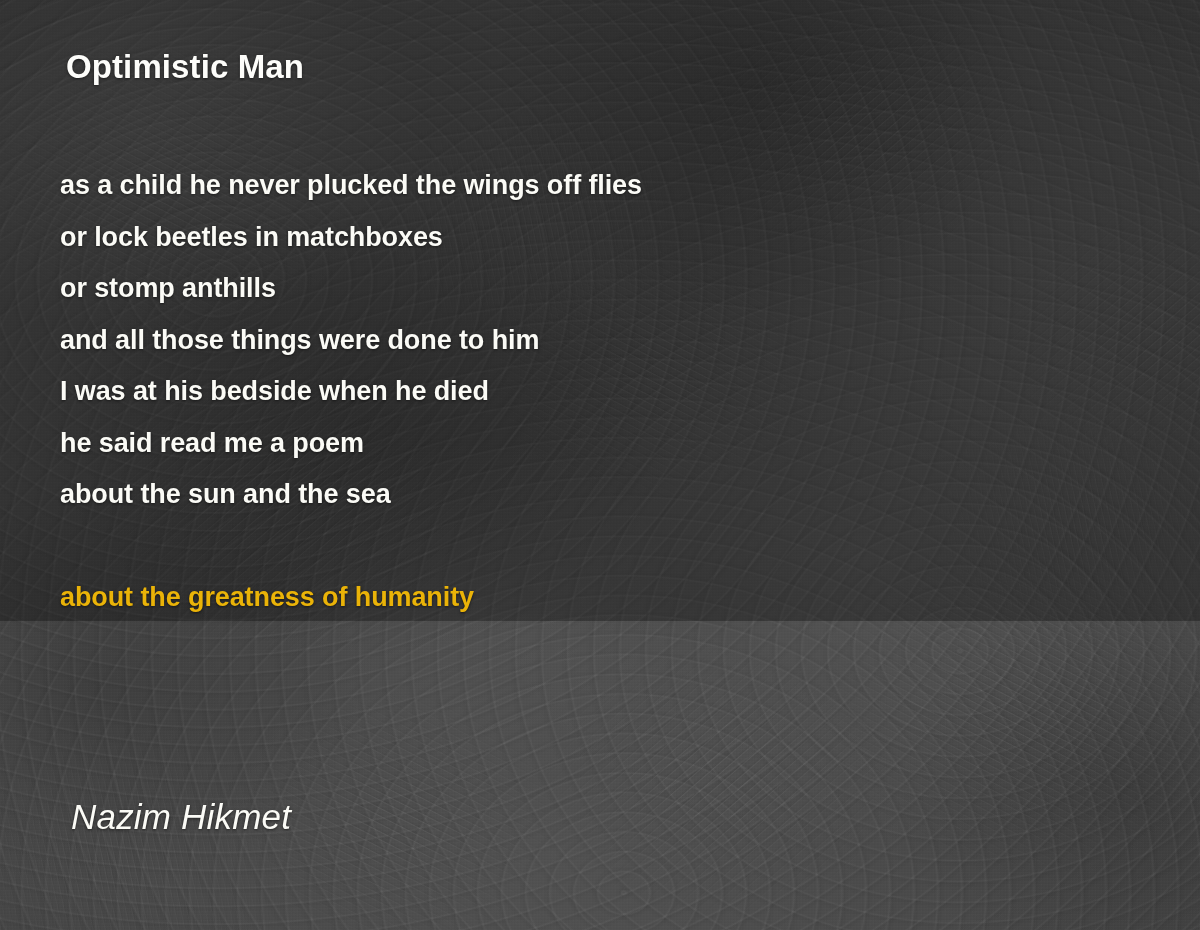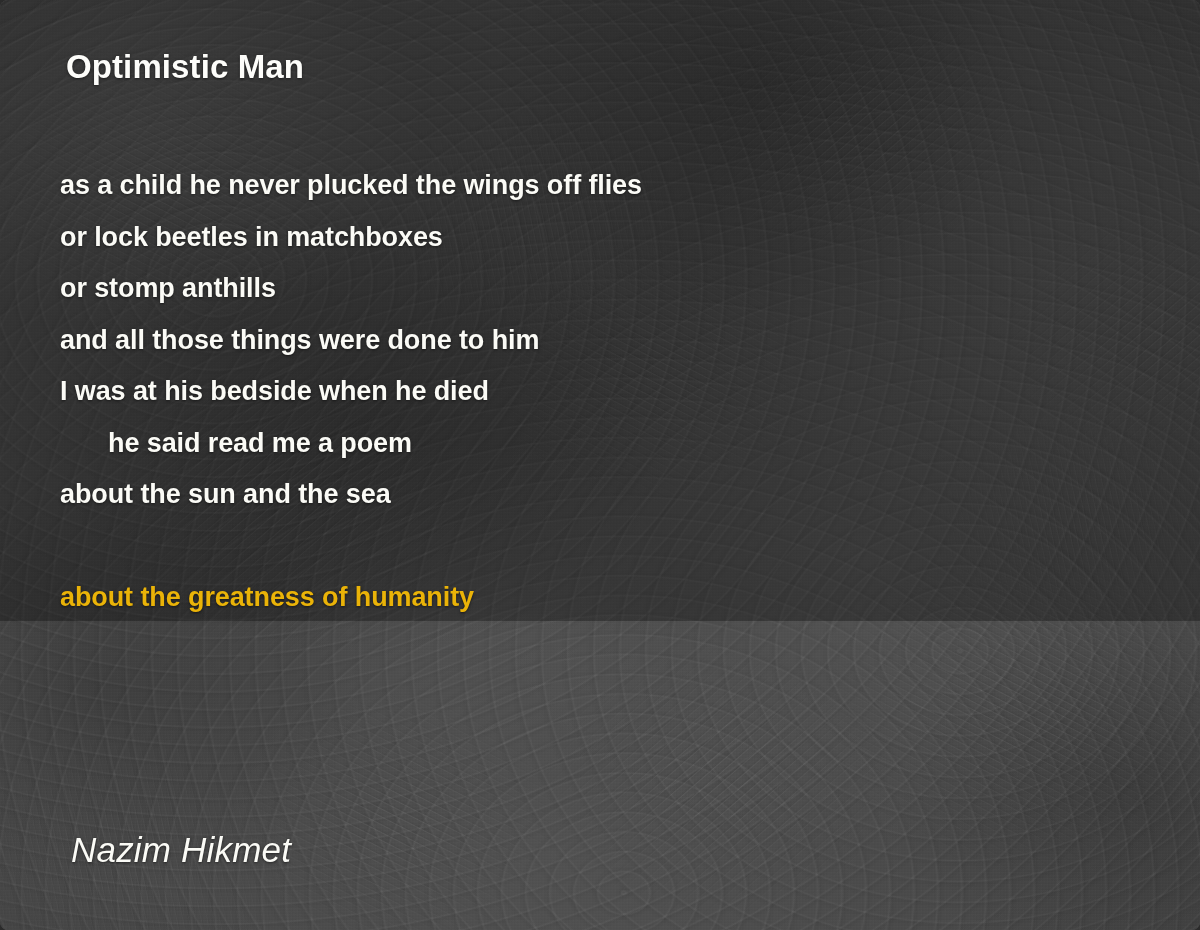--- a/index.html
+++ b/index.html
@@ -191,36 +191,36 @@
     text-shadow: 0 1px 3px rgba(0,0,0,0.55);
   }
 
   .poem-line.blank {
     color: transparent;
   }
 
   #poem-author {
     position: absolute;
     left: 71px;
-    top: 830px;
+    top: 797px;
     margin: 0;
     font-family: "Liberation Sans", sans-serif;
     font-size: 35px;
     font-style: italic;
     font-weight: normal;
     color: #fbfbf6;
     letter-spacing: 0.2px;
     text-shadow: 0 1px 3px rgba(0,0,0,0.55);
     white-space: nowrap;
   }
 </style>
 </head>
 <body>
 
-<div id="poem-card" style="width: 1200px; height: 930px; border-radius: 8px;">
+<div id="poem-card" style="width: 1200px; height: 930px;">
 
   <div class="bg-layer bg-base" style="background-color: rgb(74, 74, 74);"></div>
   <div class="bg-layer bg-blotch"></div>
   <div class="bg-layer bg-arcs"></div>
   <div class="bg-layer bg-comb-a"></div>
   <div class="bg-layer bg-comb-b"></div>
   <div class="bg-layer bg-comb-c"></div>
   <div class="bg-layer bg-grain"></div>
   <div class="bg-layer bg-vignette"></div>
   <div class="bg-top-scrim" style="height: 621px; background: rgba(0, 0, 0, 0.3);"></div>
@@ -228,21 +228,21 @@
   <div class="content">
 
     <h1 id="poem-title" style="color: rgb(253, 253, 250);">Optimistic Man</h1>
 
     <div id="poem-body">
         <div class="poem-line" style="color: rgb(251, 251, 246);">as a child he never plucked the wings off flies</div>
         <div class="poem-line" style="color: rgb(251, 251, 246);">or lock beetles in matchboxes</div>
         <div class="poem-line" style="color: rgb(251, 251, 246);">or stomp anthills</div>
         <div class="poem-line" style="color: rgb(251, 251, 246);">and all those things were done to him</div>
         <div class="poem-line" style="color: rgb(251, 251, 246);">I was at his bedside when he died</div>
-        <div class="poem-line" style="color: rgb(251, 251, 246); margin-left: 48px;">he said read me a poem</div>
+        <div class="poem-line" style="color: rgb(251, 251, 246);">he said read me a poem</div>
         <div class="poem-line" style="color: rgb(251, 251, 246);">about the sun and the sea</div>
         <div class="poem-line blank" style="color: rgb(251, 251, 246);">&nbsp;</div>
         <div class="poem-line" style="color: #eab308;">about the greatness of humanity</div>
       </div>
 
     <div id="poem-author" style="color: rgb(251, 251, 246);">Nazim Hikmet</div>
 
   </div>
 </div>
 

